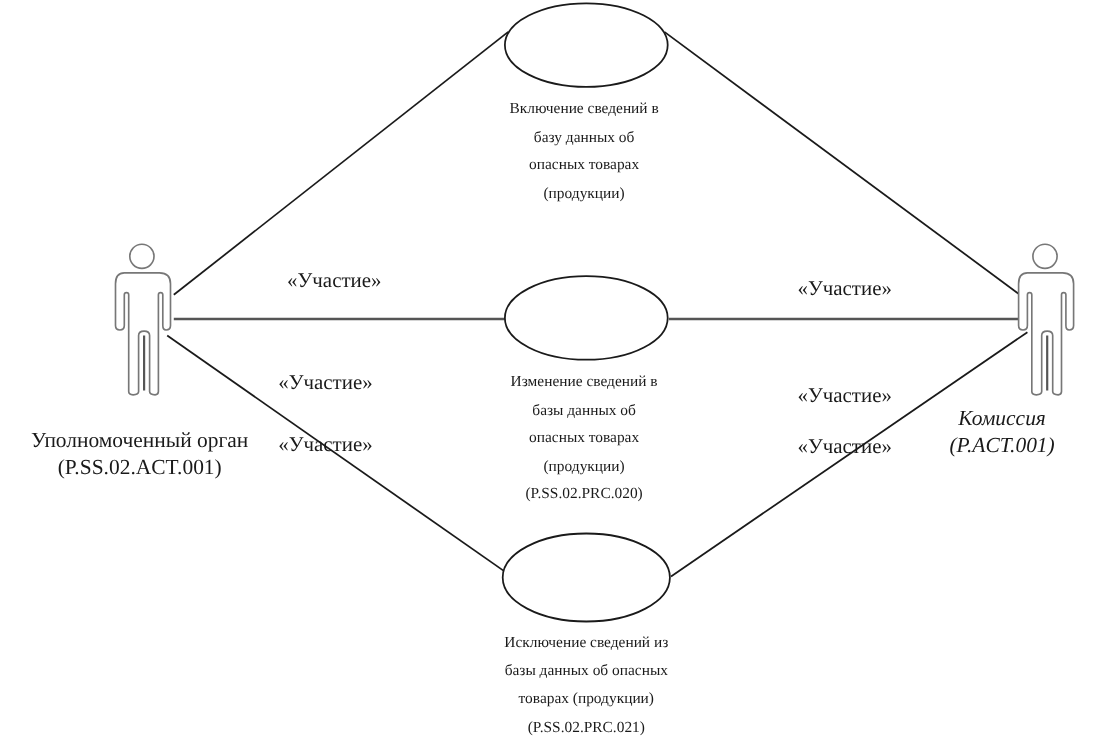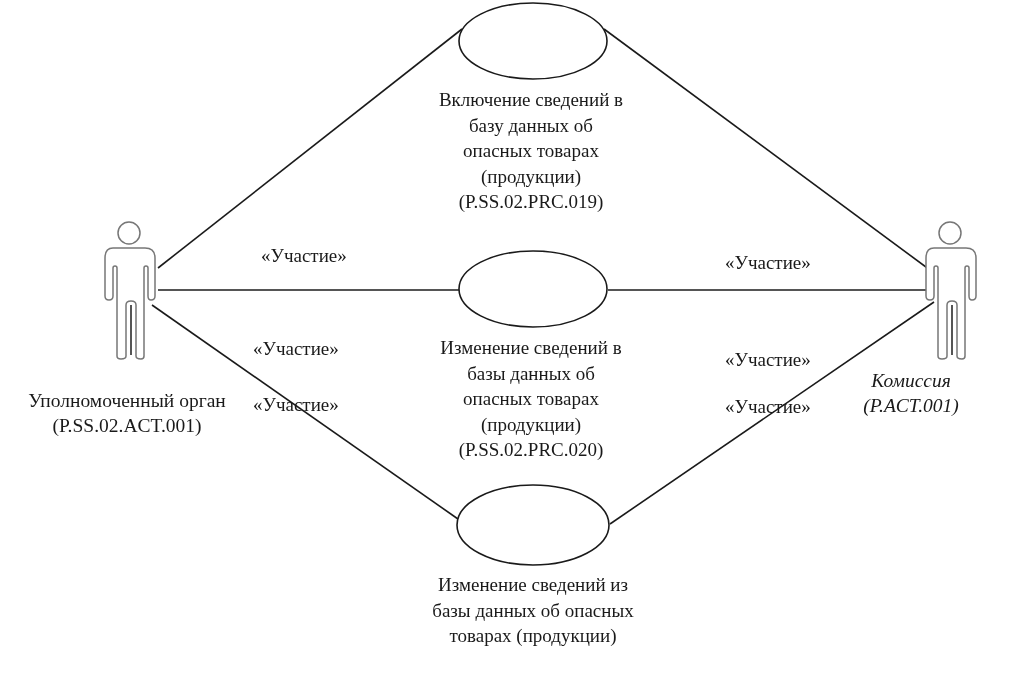--- a/index.html
+++ b/index.html
@@ -1,20 +1,20 @@
 <!DOCTYPE html>
 <html><head>
 <meta charset="utf-8">
 <style>
   html, body { margin: 0; padding: 0; background: #ffffff; }
   body { width: 1018px; height: 686px; position: relative; overflow: hidden;
          font-family: "Liberation Serif", "DejaVu Serif", serif; color: #1a1a1a; }
   svg.diagram { position: absolute; left: 0; top: 0; }
   .lbl { position: absolute; font-size: 19px; line-height: 25px; text-align: center; white-space: nowrap; margin-top: 44px; }
-  .uc-text { position: absolute; font-size: 19px; line-height: 25.5px; text-align: center; width: 300px; }
+  .uc-text { position: absolute; font-size: 14px; line-height: 25.5px; text-align: center; width: 300px; }
   .uc-text div { white-space: nowrap; }
   .actor-name { position: absolute; font-size: 19.5px; line-height: 25px; text-align: center; white-space: nowrap; }
 </style>
 </head>
 <body>
 
 <svg class="diagram" width="1018" height="686" viewBox="0 0 1018 686">
 
   <g stroke="#1a1a1a" stroke-width="1.6" fill="none">
     <line x1="158" y1="268" x2="462" y2="29"></line>
@@ -42,35 +42,35 @@
     <path d="M934 248 H966 Q976 248 976 258 V296 Q976 300 972 300 Q969 300 969 296 V268 Q969 266 967 266 Q965 266 965 268 V356 Q965 359 962 359 Q957 359 957 356 V305 Q957 301 952 301 Q947 301 947 305 V356 Q947 359 942 359 Q938 359 938 356 V268 Q938 266 936 266 Q934 266 934 268 V296 Q934 300 930 300 Q926 300 926 296 V258 Q926 248 934 248 Z"></path>
     <line x1="952" y1="305" x2="952" y2="355" stroke="#555" stroke-width="2"></line>
   </g>
 </svg>
 
 <div class="uc-text" style="left:381px; top:87px;">
   <div>Включение сведений в</div>
   <div>базу данных об</div>
   <div>опасных товарах</div>
   <div>(продукции)</div>
-  <div>(P.SS.02.PRC.019)</div>
 </div>
 
 <div class="uc-text" style="left:381px; top:335px;">
   <div>Изменение сведений в</div>
   <div>базы данных об</div>
   <div>опасных товарах</div>
   <div>(продукции)</div>
   <div>(P.SS.02.PRC.020)</div>
 </div>
 
 <div class="uc-text" style="left:383px; top:572px;">
-  <div>Изменение сведений из</div>
+  <div>Исключение сведений из</div>
   <div>базы данных об опасных</div>
   <div>товарах (продукции)</div>
+  <div>(P.SS.02.PRC.021)</div>
 </div>
 
 <div class="lbl" style="left:261px; top:199px;">«Участие»</div>
 <div class="lbl" style="left:253px; top:292px;">«Участие»</div>
 <div class="lbl" style="left:253px; top:348px;">«Участие»</div>
 <div class="lbl" style="left:725px; top:206px;">«Участие»</div>
 <div class="lbl" style="left:725px; top:303px;">«Участие»</div>
 <div class="lbl" style="left:725px; top:350px;">«Участие»</div>
 
 <div class="actor-name" style="left:2px; top:368px; width:250px;margin-top:20px;">

